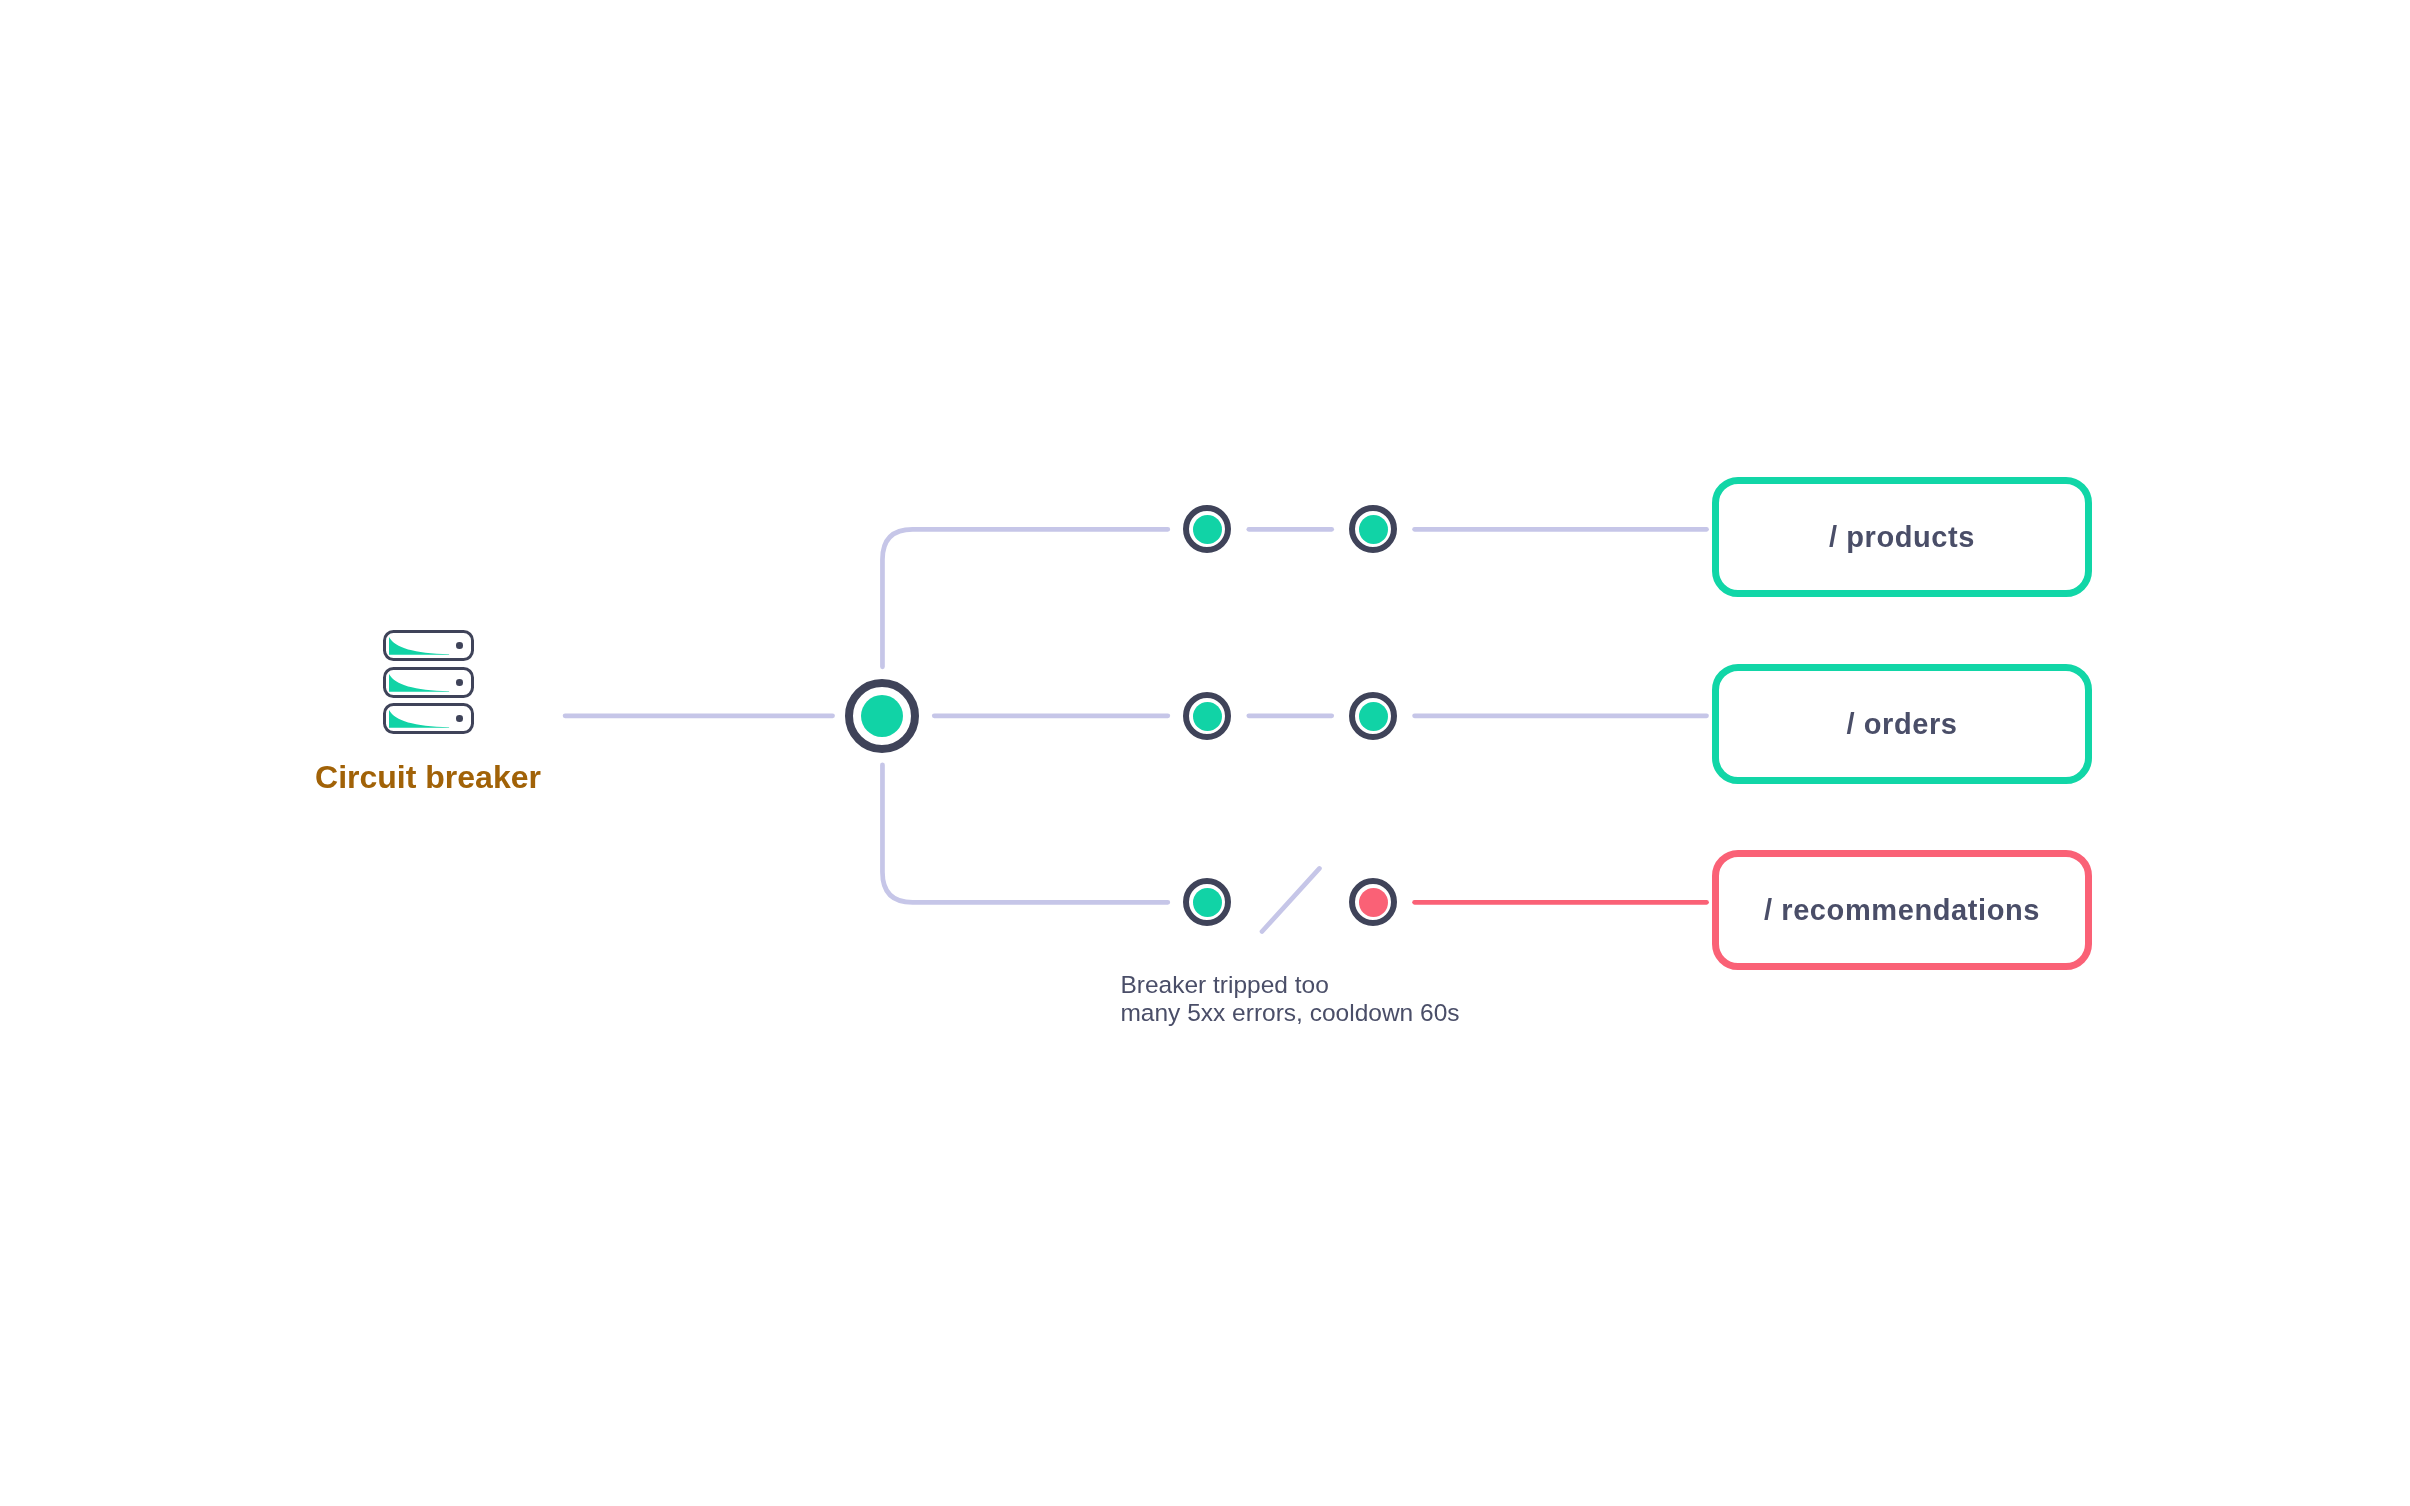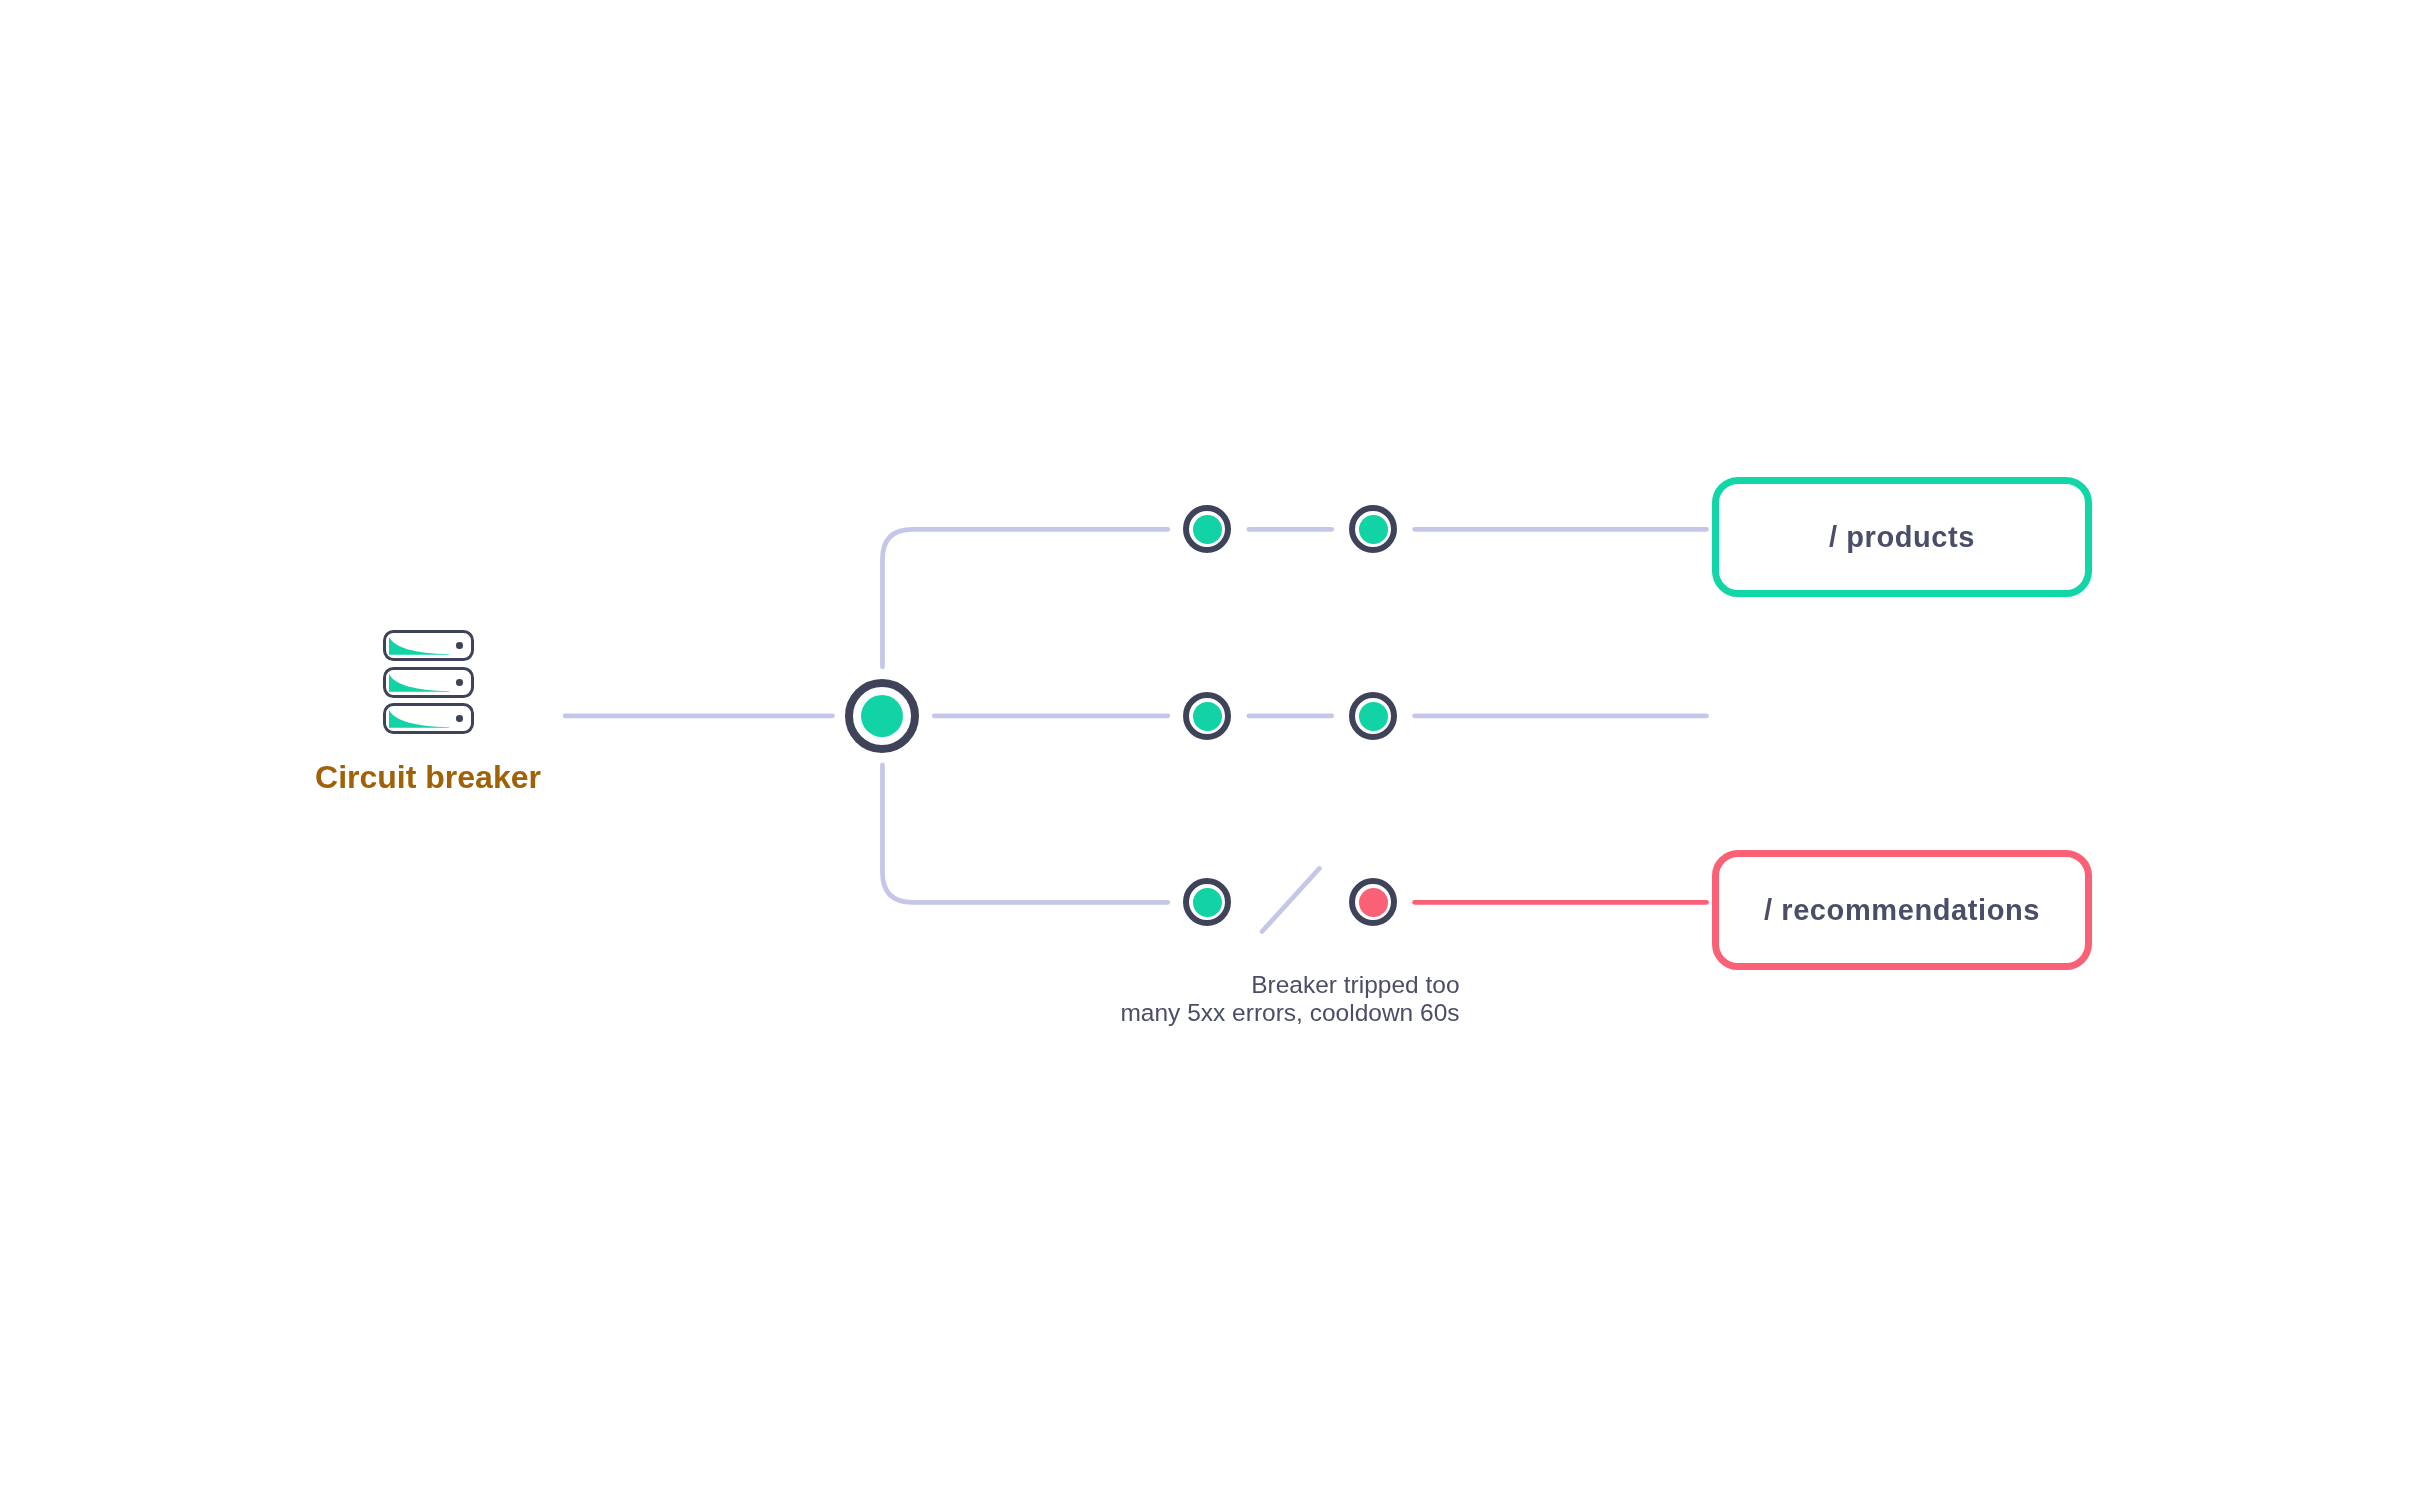--- a/index.html
+++ b/index.html
@@ -46,21 +46,21 @@
   .ep-orders{top:664px;}
   .ep-recommendations{top:850px;}
 
   
   .source-label{
     position:absolute;left:428px;top:759px;transform:translateX(-50%);
     font-size:32px;font-weight:700;white-space:nowrap;color:#a16207;
   }
   .note{
     position:absolute;left:1290px;top:971px;transform:translateX(-50%);
-    text-align:right;font-size:24.5px;line-height:28px;color:#4a4e68;white-space:nowrap;
+    text-align:left;font-size:24.5px;line-height:28px;color:#4a4e68;white-space:nowrap;
   }
 </style>
 </head>
 <body>
 
 <div class="canvas">
 
   <svg class="wires" viewBox="0 0 2560 1600" fill="none">
     <g stroke="#c6c6e8" stroke-width="5" stroke-linecap="round" fill="none">
       <path d="M600 760 H884"></path>
@@ -120,20 +120,23 @@
   <div class="node small" style="left:1207px;top:902px">
     <span class="core"></span>
   </div>
   <div class="node small" style="left:1373px;top:902px">
     <span class="core error"></span>
   </div>
 
   <div class="endpoint ep-products">
     <span>/ products</span>
   </div>
+  <div class="endpoint ep-orders">
+    <span>/ orders</span>
+  </div>
   <div class="endpoint error ep-recommendations">
     <span>/ recommendations</span>
   </div>
 
   <div class="note">
     <div>Breaker tripped too</div>
     <div>many 5xx errors, cooldown 60s</div>
   </div>
 
 </div>

